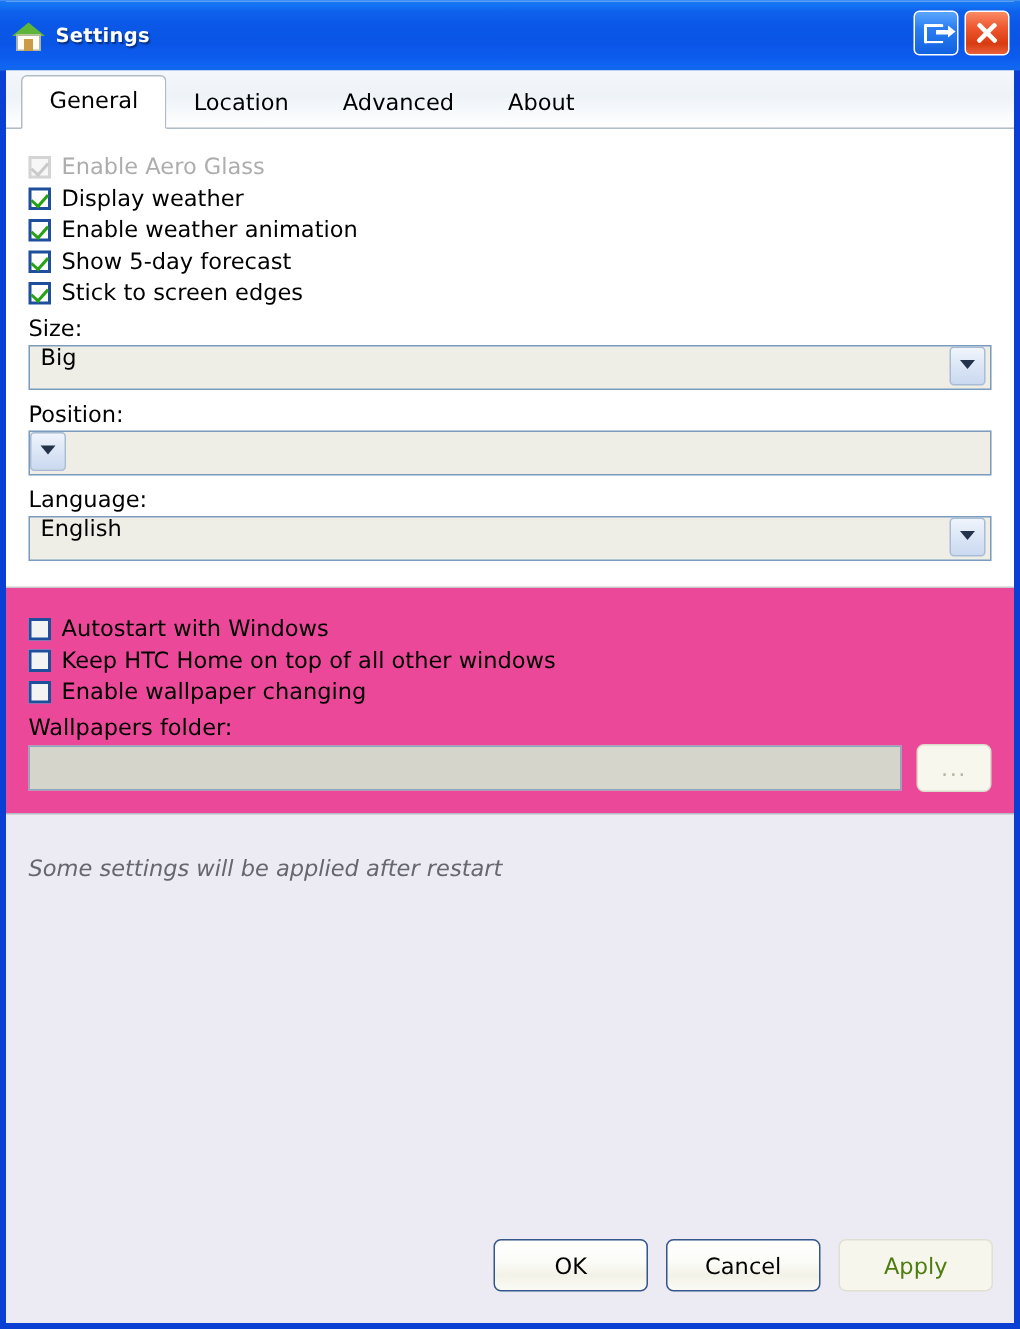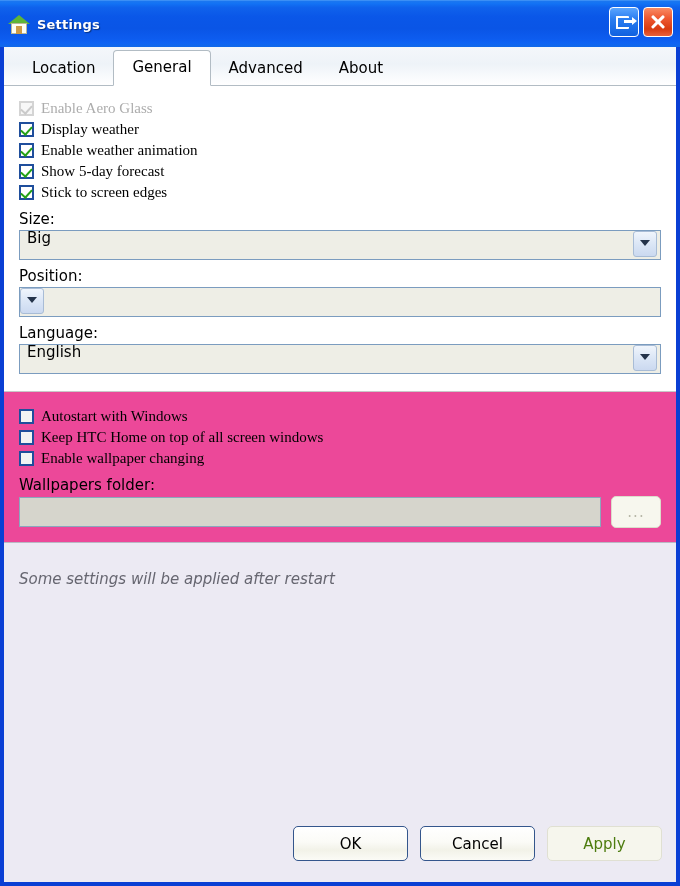--- a/index.html
+++ b/index.html
@@ -207,25 +207,24 @@
   }
   .panel-mid {
     padding: 14px 15px 0 15px;
     flex: 0 0 auto;
     background: #ec4899;
   }
 
   
   .cbrow {
     display: flex;
-    align-items: center;
+    align-items: flex-end;
     height: 21px;
     margin-bottom: 0px;
     cursor: default;
-    font-family: Liberation Serif, serif;
   }
   .cbrow.clickable { cursor: pointer; }
   .cbox {
     width: 15px;
     height: 15px;
     flex: 0 0 15px;
     box-sizing: border-box;
     background: #ffffff;
     border: 2px solid #1f4e9c;
     position: relative;
@@ -358,21 +357,21 @@
   .spacer { flex: 1 1 auto; }
   .buttonbar {
     flex: 0 0 auto;
     display: flex;
     justify-content: flex-end;
     align-items: center;
     padding: 0 14px 21px 0;
     gap: 12px;
   }
   .btn {
-    width: 115px;
+    width: 103px;
     height: 35px;
     box-sizing: border-box;
     border-radius: 5px;
     font-size: 15px;
     display: flex;
     align-items: center;
     justify-content: center;
     cursor: pointer;
     border: 1px solid #34568c;
     background: linear-gradient(to bottom, #ffffff 0%, #fbfbf7 45%, #f2f2e8 70%, #fbfbf6 100%);
@@ -403,22 +402,22 @@
         <span class="tray-glyph"></span>
         <span class="tray-arrow"></span>
       </div>
       <div class="tb-btn tb-close">
         <span class="close-x"></span>
       </div>
     </div>
   </div>
 
   <div class="tabstrip">
+    <div class="tab active"><span>General</span></div>
     <div class="tab"><span>Location</span></div>
-    <div class="tab active"><span>General</span></div>
     <div class="tab"><span>Advanced</span></div>
     <div class="tab"><span>About</span></div>
   </div>
 
   <div class="content">
 
     <div class="panel-top">
 
       <div class="cbrow">
         <span class="cbox disabled">
@@ -485,21 +484,21 @@
 
     <div class="panel-mid">
 
       <div class="cbrow clickable">
         <span class="cbox off"></span>
         <span class="cblabel">Autostart with Windows</span>
       </div>
 
       <div class="cbrow clickable">
         <span class="cbox off"></span>
-        <span class="cblabel">Keep HTC Home on top of all screen windows</span>
+        <span class="cblabel">Keep HTC Home on top of all other windows</span>
       </div>
 
 
       <div class="cbrow clickable">
         <span class="cbox off"></span>
         <span class="cblabel">Enable wallpaper changing</span>
       </div>
 
       <div class="flabel">Wallpapers folder:</div>
 

